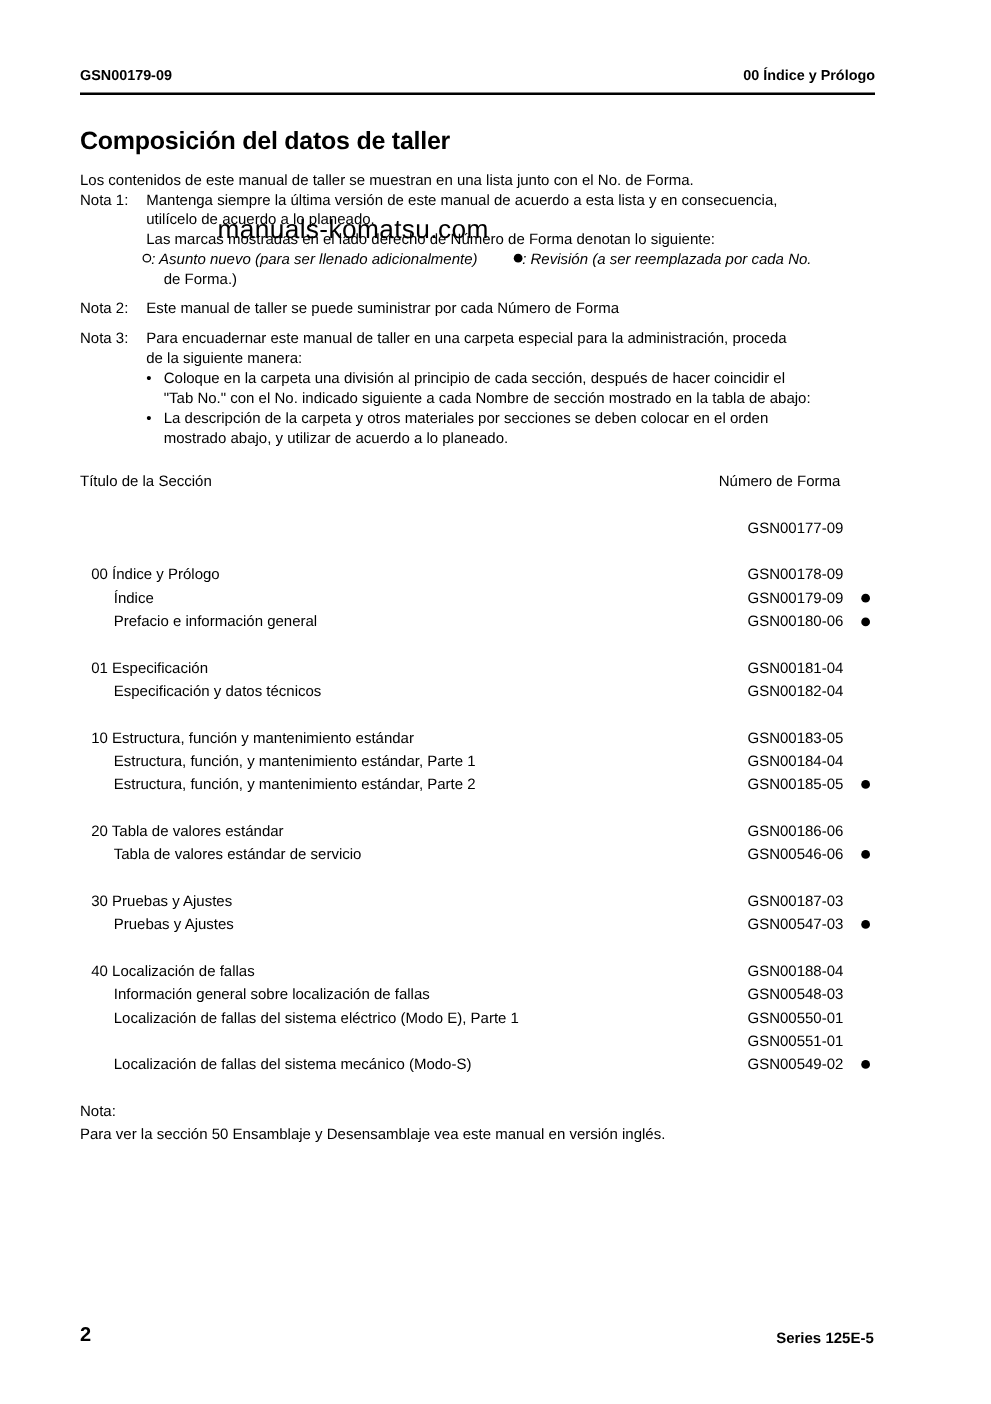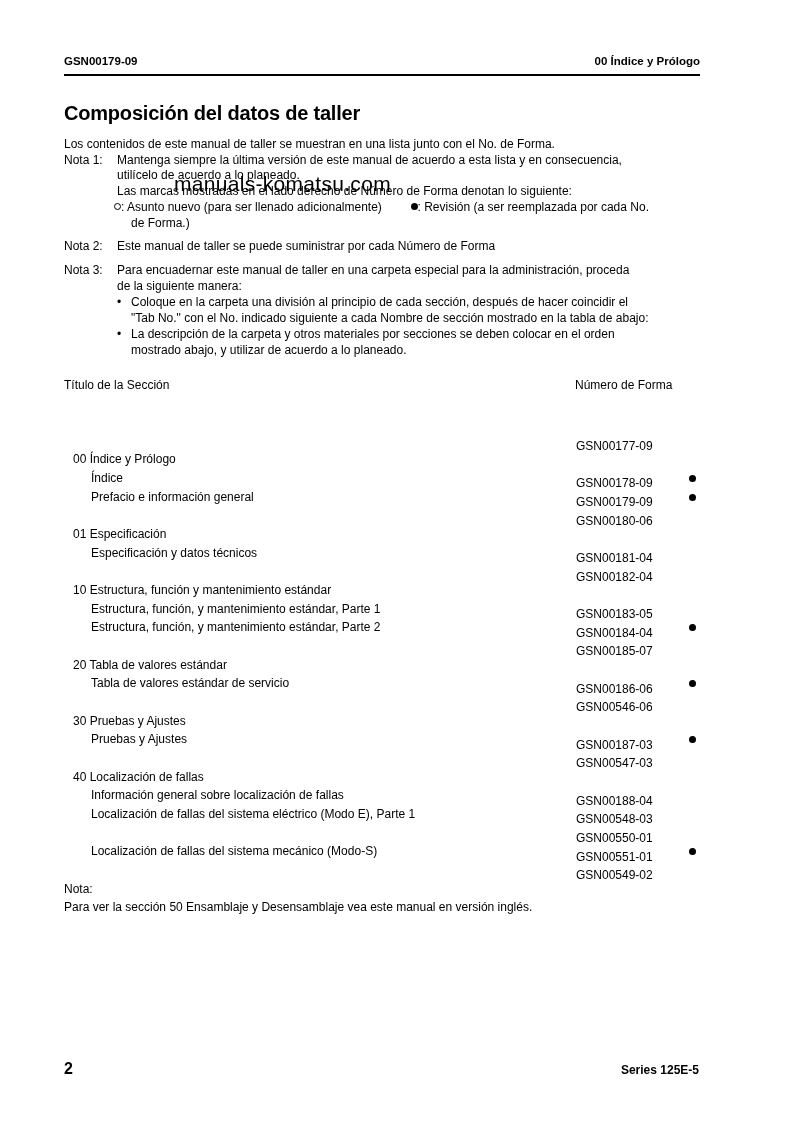--- a/index.html
+++ b/index.html
@@ -33,21 +33,21 @@
     .bullet { position: absolute; left: 117px; font-size: 12px; line-height: 16px; }
     .bullet-text { position: absolute; left: 131px; width: 568px; font-size: 12px; line-height: 16px; text-align: justify; }
     .watermark {
       position: absolute; left: 174px; top: 172px;
       font-size: 21px; color: #000; letter-spacing: 0.3px;
       font-family: "Liberation Sans", sans-serif;
     }
     .table-head { position: absolute; font-size: 12px; line-height: 16px; }
     .row { position: absolute; left: 64px; width: 640px; height: 18px; font-size: 12px; line-height: 16px; }
     .row .title { position: absolute; top: 0; white-space: nowrap; }
-    .row .num { position: absolute; left: 512px; top: 0; white-space: nowrap; margin-top: 24px; }
+    .row .num { position: absolute; left: 534px; top: 0; white-space: nowrap; }
     .row .dot { position: absolute; left: 625px; top: 5px; width: 7px; height: 7px; border-radius: 50%; background: #000; }
     .footer-num { position: absolute; left: 64px; top: 1060px; font-size: 16px; font-weight: bold; }
     .footer-series { position: absolute; right: 94px; top: 1063px; font-size: 12px; font-weight: bold; }
     .open-circle { display: inline-block; width: 7px; height: 7px; border: 1.2px solid #000; border-radius: 50%; vertical-align: 1px; }
     .fill-circle { display: inline-block; width: 7px; height: 7px; background: #000; border-radius: 50%; vertical-align: 1px; }
   </style>
 </head>
 <body>
 
 <div class="header">
@@ -57,21 +57,21 @@
 <div class="header-rule"></div>
 
 <div class="page-title">Composición del datos de taller</div>
 
 <div class="para" style="top:136px;">Los contenidos de este manual de taller se muestran en una lista junto con el No. de Forma.</div>
 
 <div class="note-label" style="top:152px;">Nota 1:</div>
 <div class="note-body" style="top:152px;">Mantenga siempre la última versión de este manual de acuerdo a esta lista y en consecuencia,</div>
 <div class="note-body" style="top:167px;">utilícelo de acuerdo a lo planeado.</div>
 <div class="note-body" style="top:183px;">Las marcas mostradas en el lado derecho de Número de Forma denotan lo siguiente:</div>
-<div class="mark-line" style="top:199px;">
+<div class="mark-line" style="top:199px;font-style:italic;">
   <span class="open-circle"></span><span>: Asunto nuevo (para ser llenado adicionalmente)</span>
   <span style="display:inline-block;width:22px;"></span>
   <span class="fill-circle"></span><span>: Revisión (a ser reemplazada por cada No.</span>
 </div>
 <div class="mark-cont" style="top:215px;">de Forma.)</div>
 
 <div class="watermark">manuals-komatsu.com</div>
 
 <div class="note-label" style="top:238px;">Nota 2:</div>
 <div class="note-body" style="top:238px;">Este manual de taller se puede suministrar por cada Número de Forma</div>
@@ -121,21 +121,21 @@
 <div class="row" style="top:582px;">
   <span class="title" style="left:9px;">10 Estructura, función y mantenimiento estándar</span>
   <span class="num">GSN00183-05</span>
 </div>
 <div class="row" style="top:601px;">
   <span class="title" style="left:27px;">Estructura, función, y mantenimiento estándar, Parte 1</span>
   <span class="num">GSN00184-04</span>
 </div>
 <div class="row" style="top:619px;">
   <span class="title" style="left:27px;">Estructura, función, y mantenimiento estándar, Parte 2</span>
-  <span class="num">GSN00185-07</span>
+  <span class="num">GSN00185-05</span>
   <span class="dot"></span>
 </div>
 
 <div class="row" style="top:657px;">
   <span class="title" style="left:9px;">20 Tabla de valores estándar</span>
   <span class="num">GSN00186-06</span>
 </div>
 <div class="row" style="top:675px;">
   <span class="title" style="left:27px;">Tabla de valores estándar de servicio</span>
   <span class="num">GSN00546-06</span>

